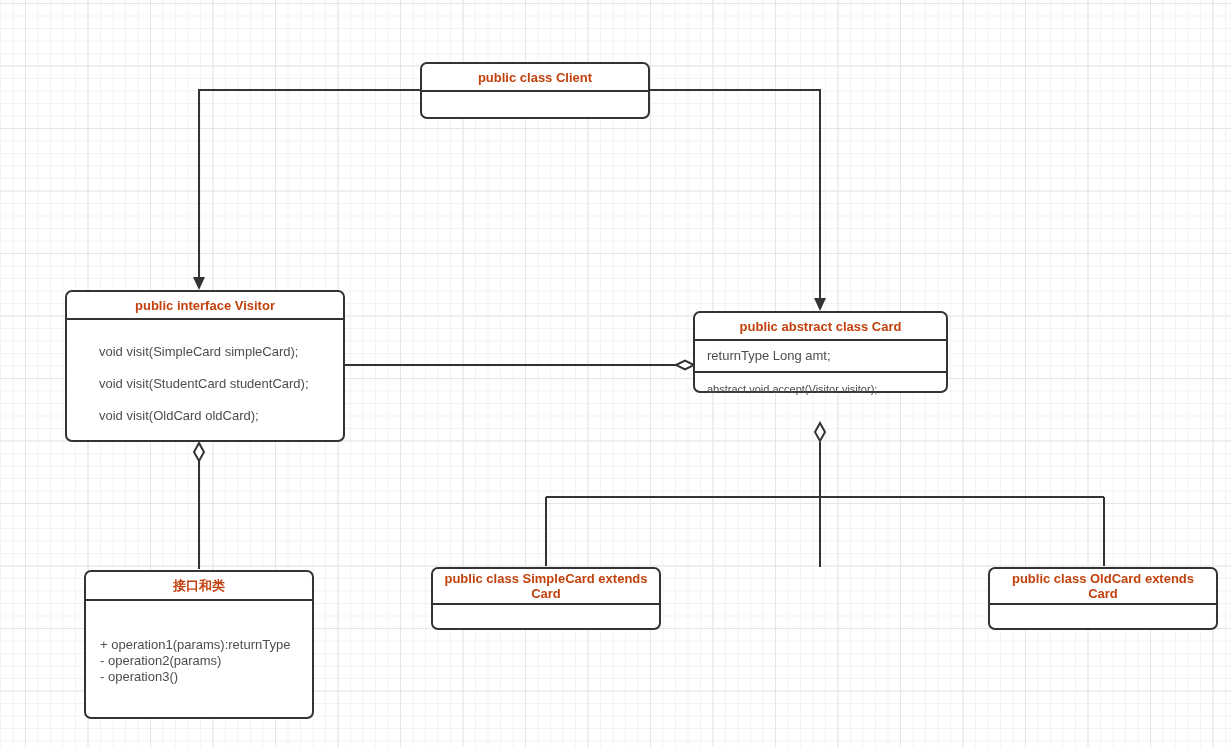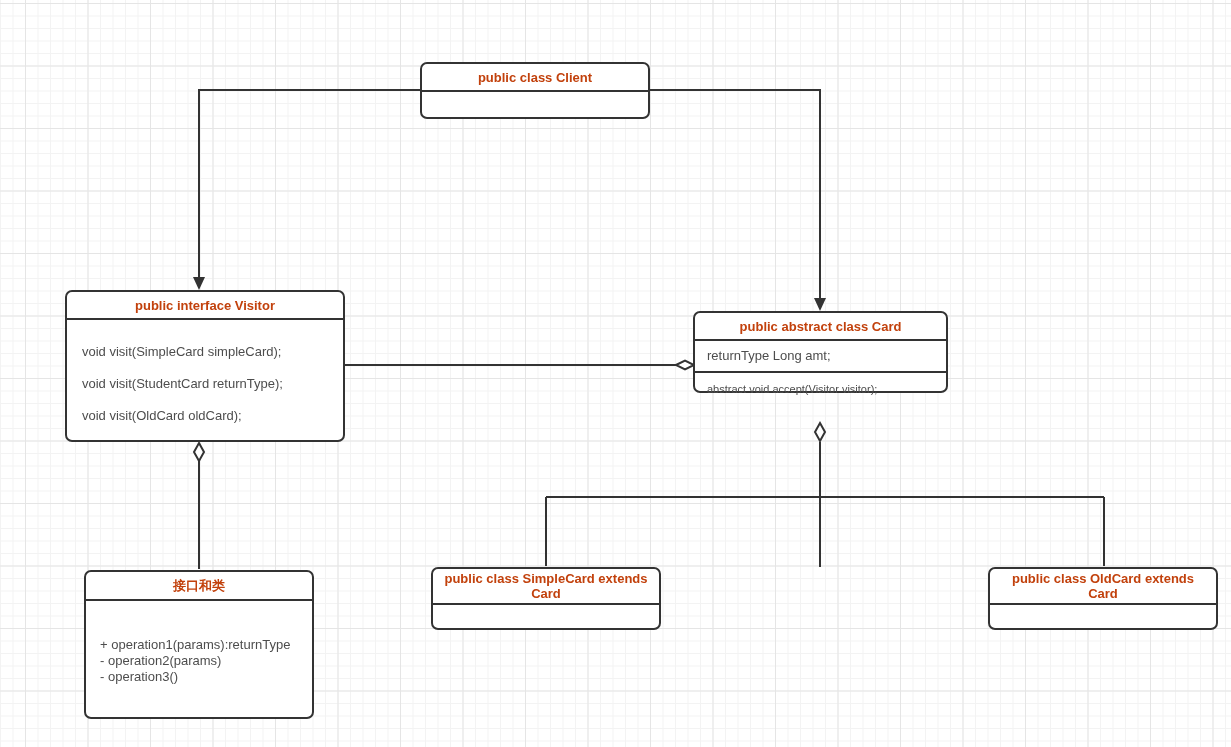--- a/index.html
+++ b/index.html
@@ -33,21 +33,21 @@
     border-bottom:2px solid #333333; padding:0 8px; line-height:15px;
   }
 
   
   #client   { left:420px; top:62px;  width:230px; height:57px; }
   #client .title { height:28px; }
 
   
   #visitor  { left:65px;  top:290px; width:280px; height:152px; }
   #visitor .title { height:28px; }
-  #visitor .body { padding:16px 0 0 15px; }
+  #visitor .body { padding:16px 0 0 32px; }
   #visitor .member { height:32px; line-height:32px; font-size:13px; color:#4d4d4d; }
 
   
   #card     { left:693px; top:311px; width:255px; height:82px; }
   #card .title { height:28px; }
   #card .attr-row {
     height:32px; line-height:30px; padding-left:12px;
     font-size:13px; color:#4d4d4d; border-bottom:2px solid #333333;
   }
   #card .method-row { padding:8px 12px 0 12px; font-size:11px; color:#4d4d4d; line-height:16px; }
@@ -103,21 +103,21 @@
 
   <div class="node" id="client">
     <div class="title">public class Client</div>
     <div class="body"></div>
   </div>
 
   <div class="node" id="visitor">
     <div class="title">public interface Visitor</div>
     <div class="body">
       <div class="member">void visit(SimpleCard simpleCard);</div>
-      <div class="member">void visit(StudentCard returnType);</div>
+      <div class="member">void visit(StudentCard studentCard);</div>
       <div class="member">void visit(OldCard oldCard);</div>
     </div>
   </div>
 
   <div class="node" id="card">
     <div class="title">public abstract class Card</div>
     <div class="attr-row">returnType Long amt;</div>
     <div class="method-row">abstract void accept(Visitor visitor);</div>
   </div>
 

